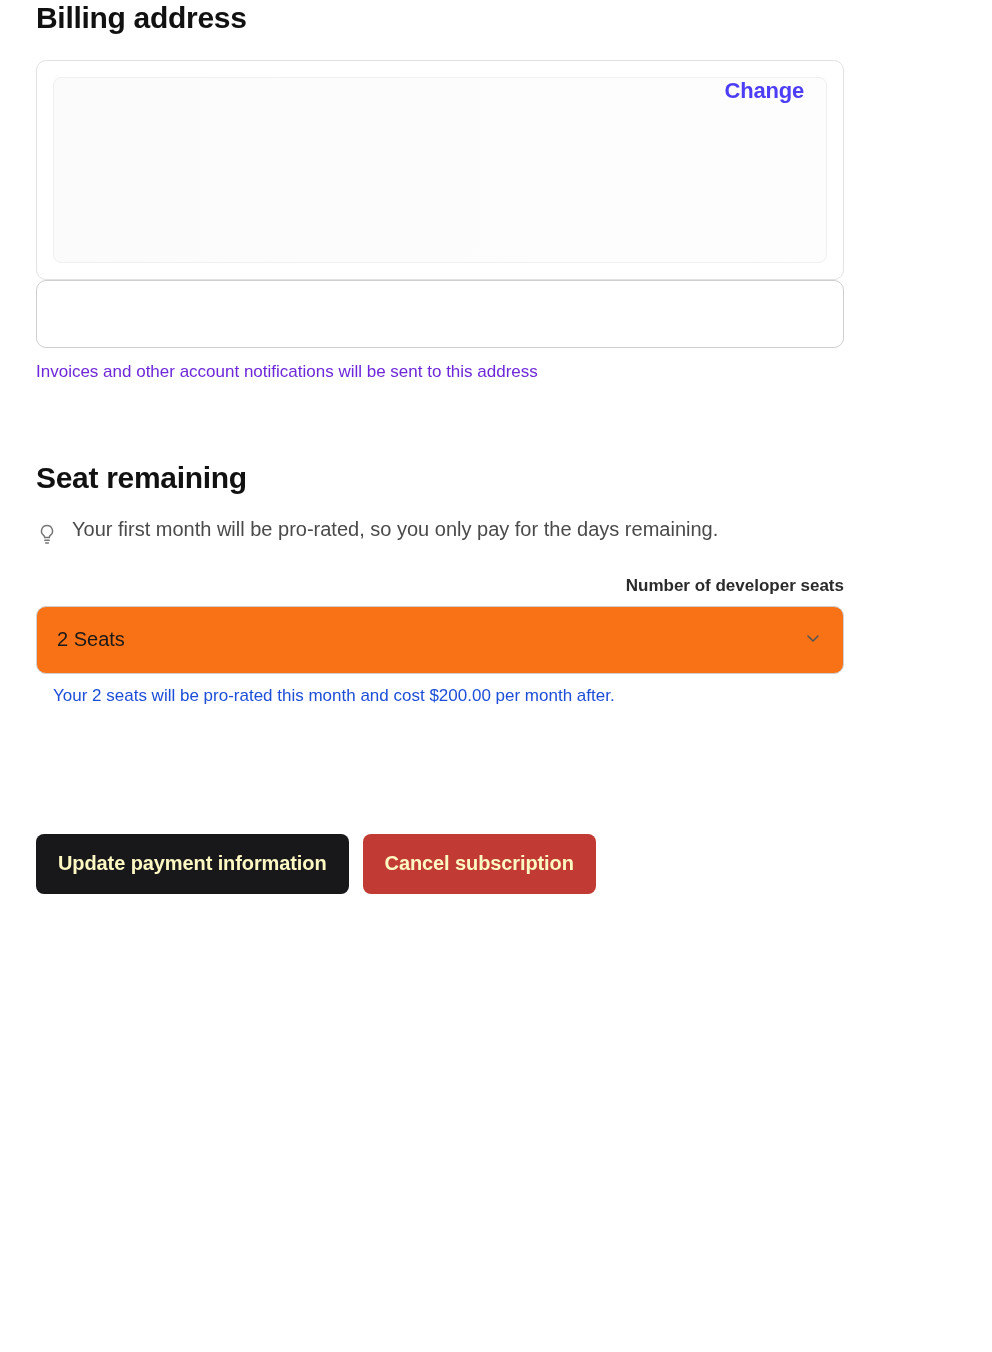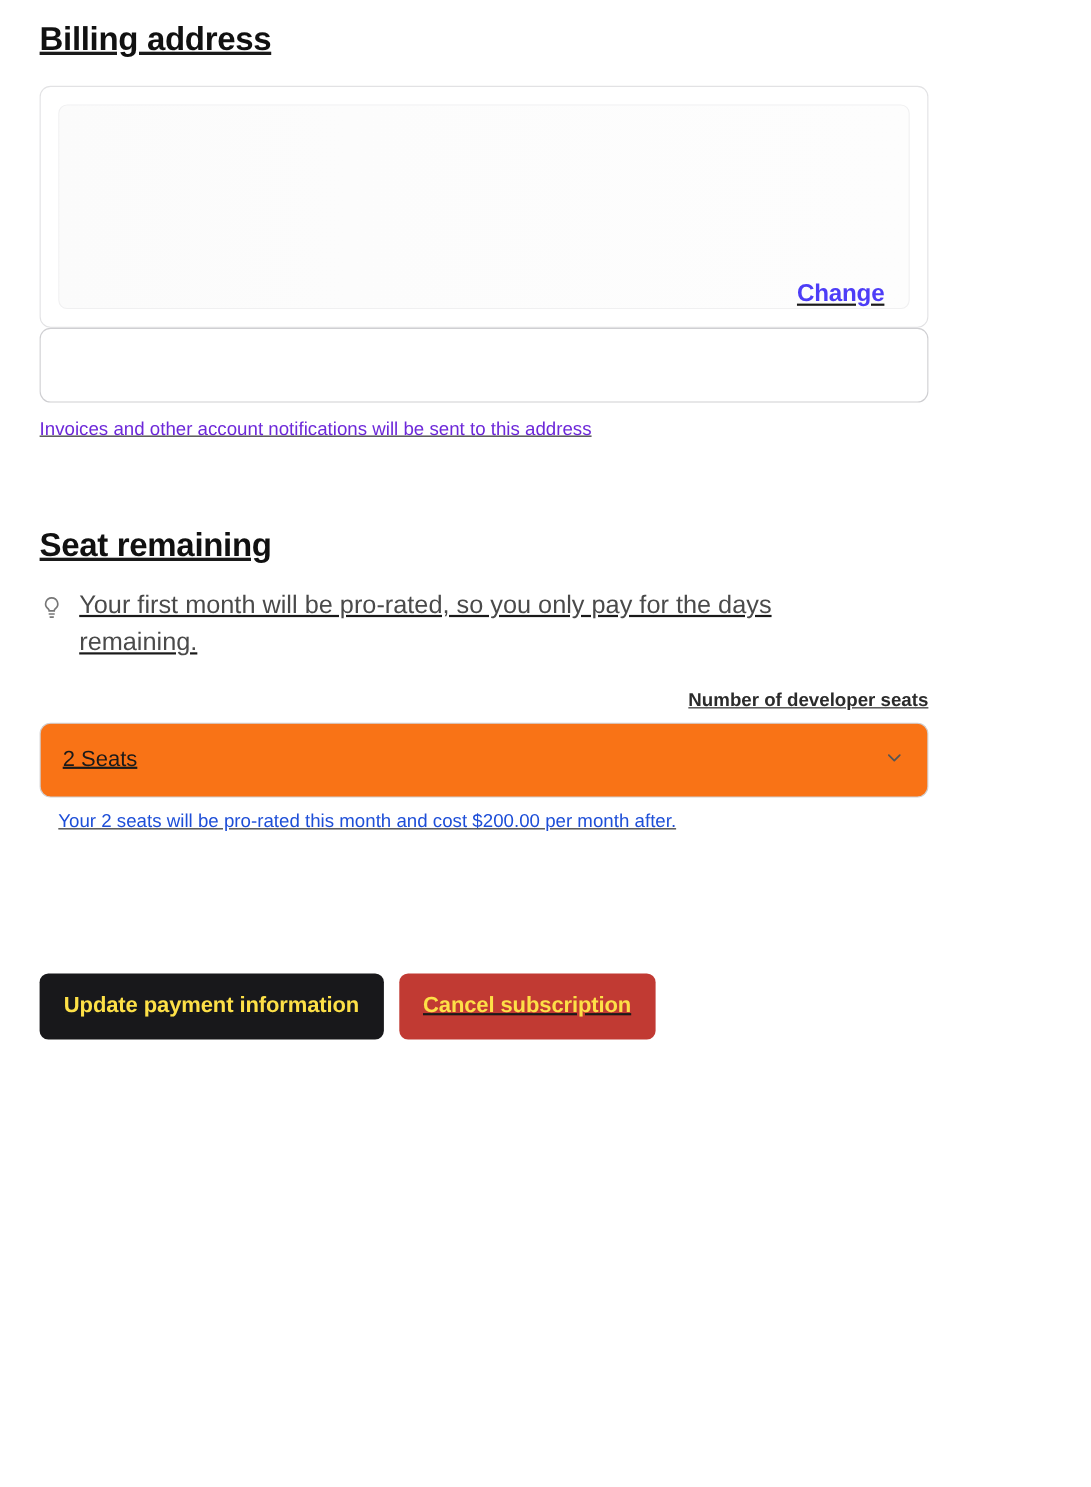--- a/index.html
+++ b/index.html
@@ -9,23 +9,22 @@
     background: #ffffff;
     font-family: "Liberation Sans", sans-serif;
     color: #1a1a1a;
   }
   body {
     width: 992px;
     height: 1352px;
     overflow: hidden;
   }
   .page {
-    padding: 18px 36px 0 36px;
+    padding: 0 36px 0 36px;
     width: 880px;
-    text-decoration: underline;
   }
 
   
   .section-title {
     font-size: 30px;
     font-weight: 700;
     letter-spacing: -0.3px;
     color: #111111;
     margin: 0 0 24px 0;
     line-height: 1.2;
@@ -41,21 +40,21 @@
     padding: 16px;
     background: #ffffff;
   }
   .address-inner {
     border: 1px solid #f0f0f1;
     border-radius: 8px;
     background: linear-gradient(90deg, #fbfbfb 0%, #fcfcfc 34%, #fdfdfd 100%);
     height: 186px;
     position: relative;
     display: flex;
-    align-items: flex-end;
+    align-items: flex-start;
     justify-content: flex-end;
     padding: 0 22px;
   }
   .change-link {
     color: #4d3df7;
     font-size: 22px;
     font-weight: 700;
     text-decoration: none;
     cursor: pointer;
     letter-spacing: -0.2px;
@@ -116,21 +115,21 @@
   .tip-icon {
     flex: 0 0 auto;
     width: 22px;
     height: 30px;
     display: flex;
     align-items: center;
     justify-content: center;
     margin-top: 6px;
   }
   .tip-text {
-    font-size: 23px;
+    font-size: 20px;
     color: #4a4a4a;
     line-height: 1.5;
   }
 
   .select-label {
     font-size: 17px;
     font-weight: 700;
     color: #2b2b2b;
     margin: 0 0 10px 0;
     text-align: right;
@@ -172,21 +171,21 @@
     gap: 14px;
     margin-top: 128px;
     padding-bottom: 30px;
   }
   .btn {
     border: none;
     border-radius: 8px;
     font-family: "Liberation Sans", sans-serif;
     font-size: 20px;
     font-weight: 700;
-    color: #fde047;
+    color: #fef9c3;
     padding: 0 22px;
     height: 60px;
     cursor: pointer;
     letter-spacing: -0.1px;
   }
   .btn-dark { background: #18181b; }
   .btn-danger { background: #c13a33; }
 </style>
 </head>
 <body>

